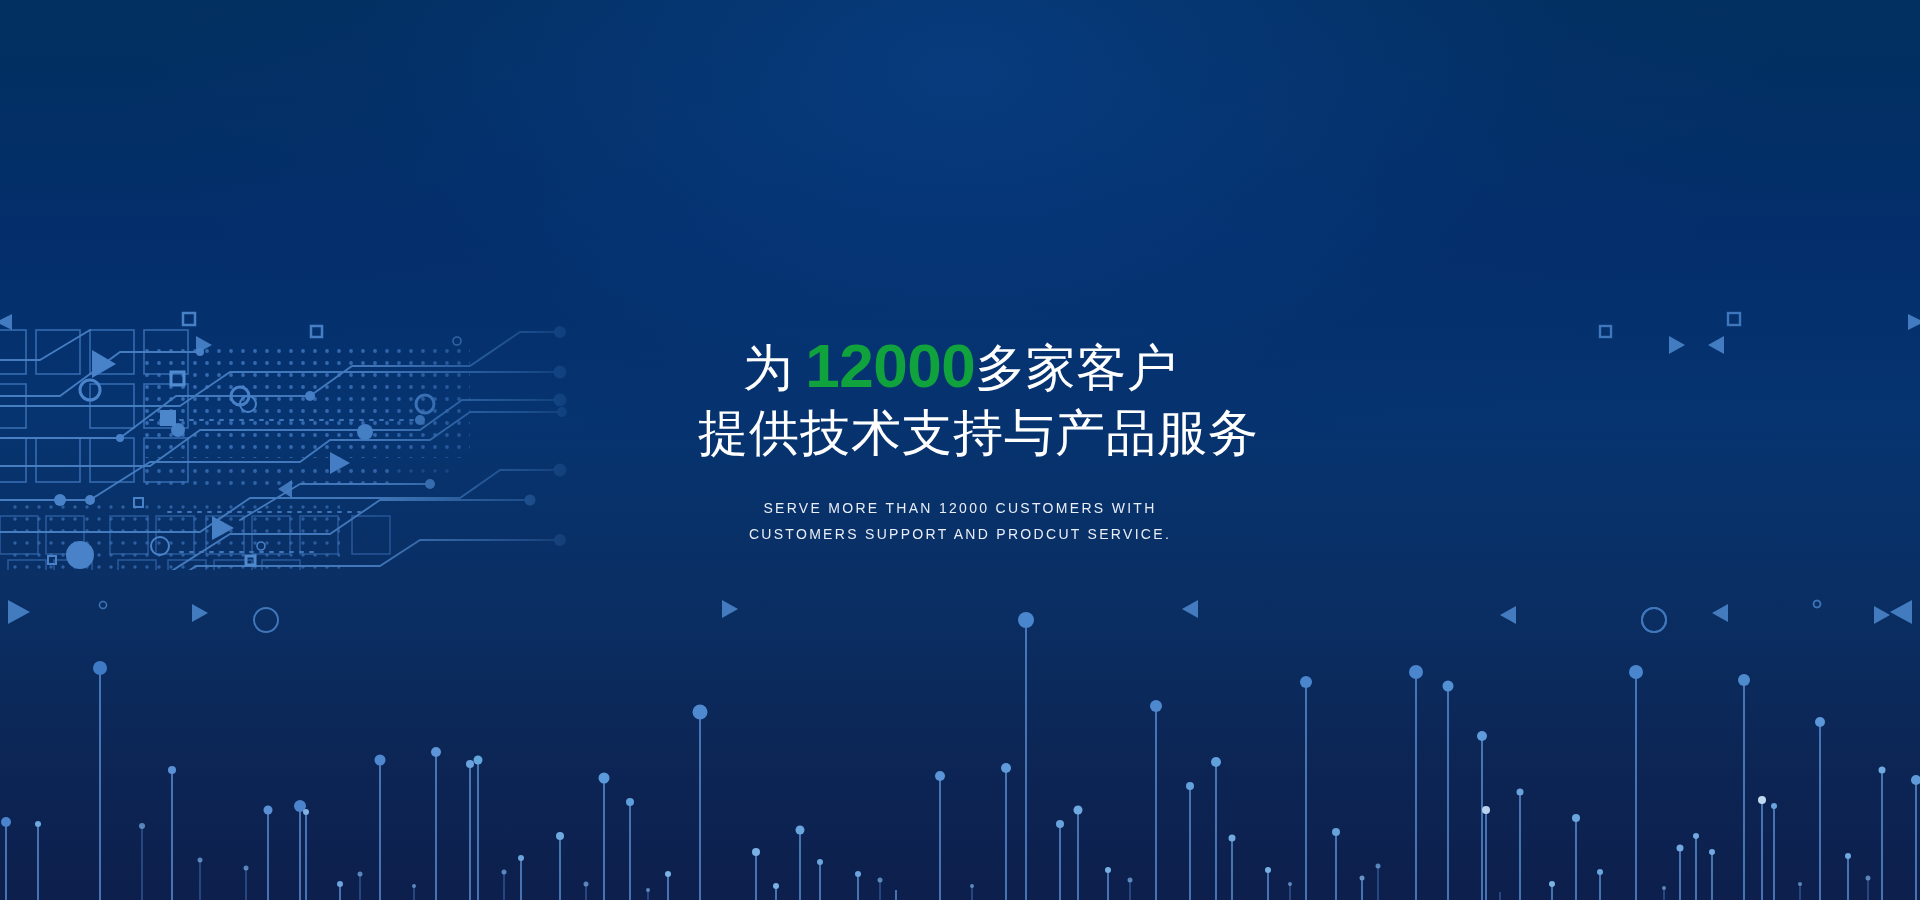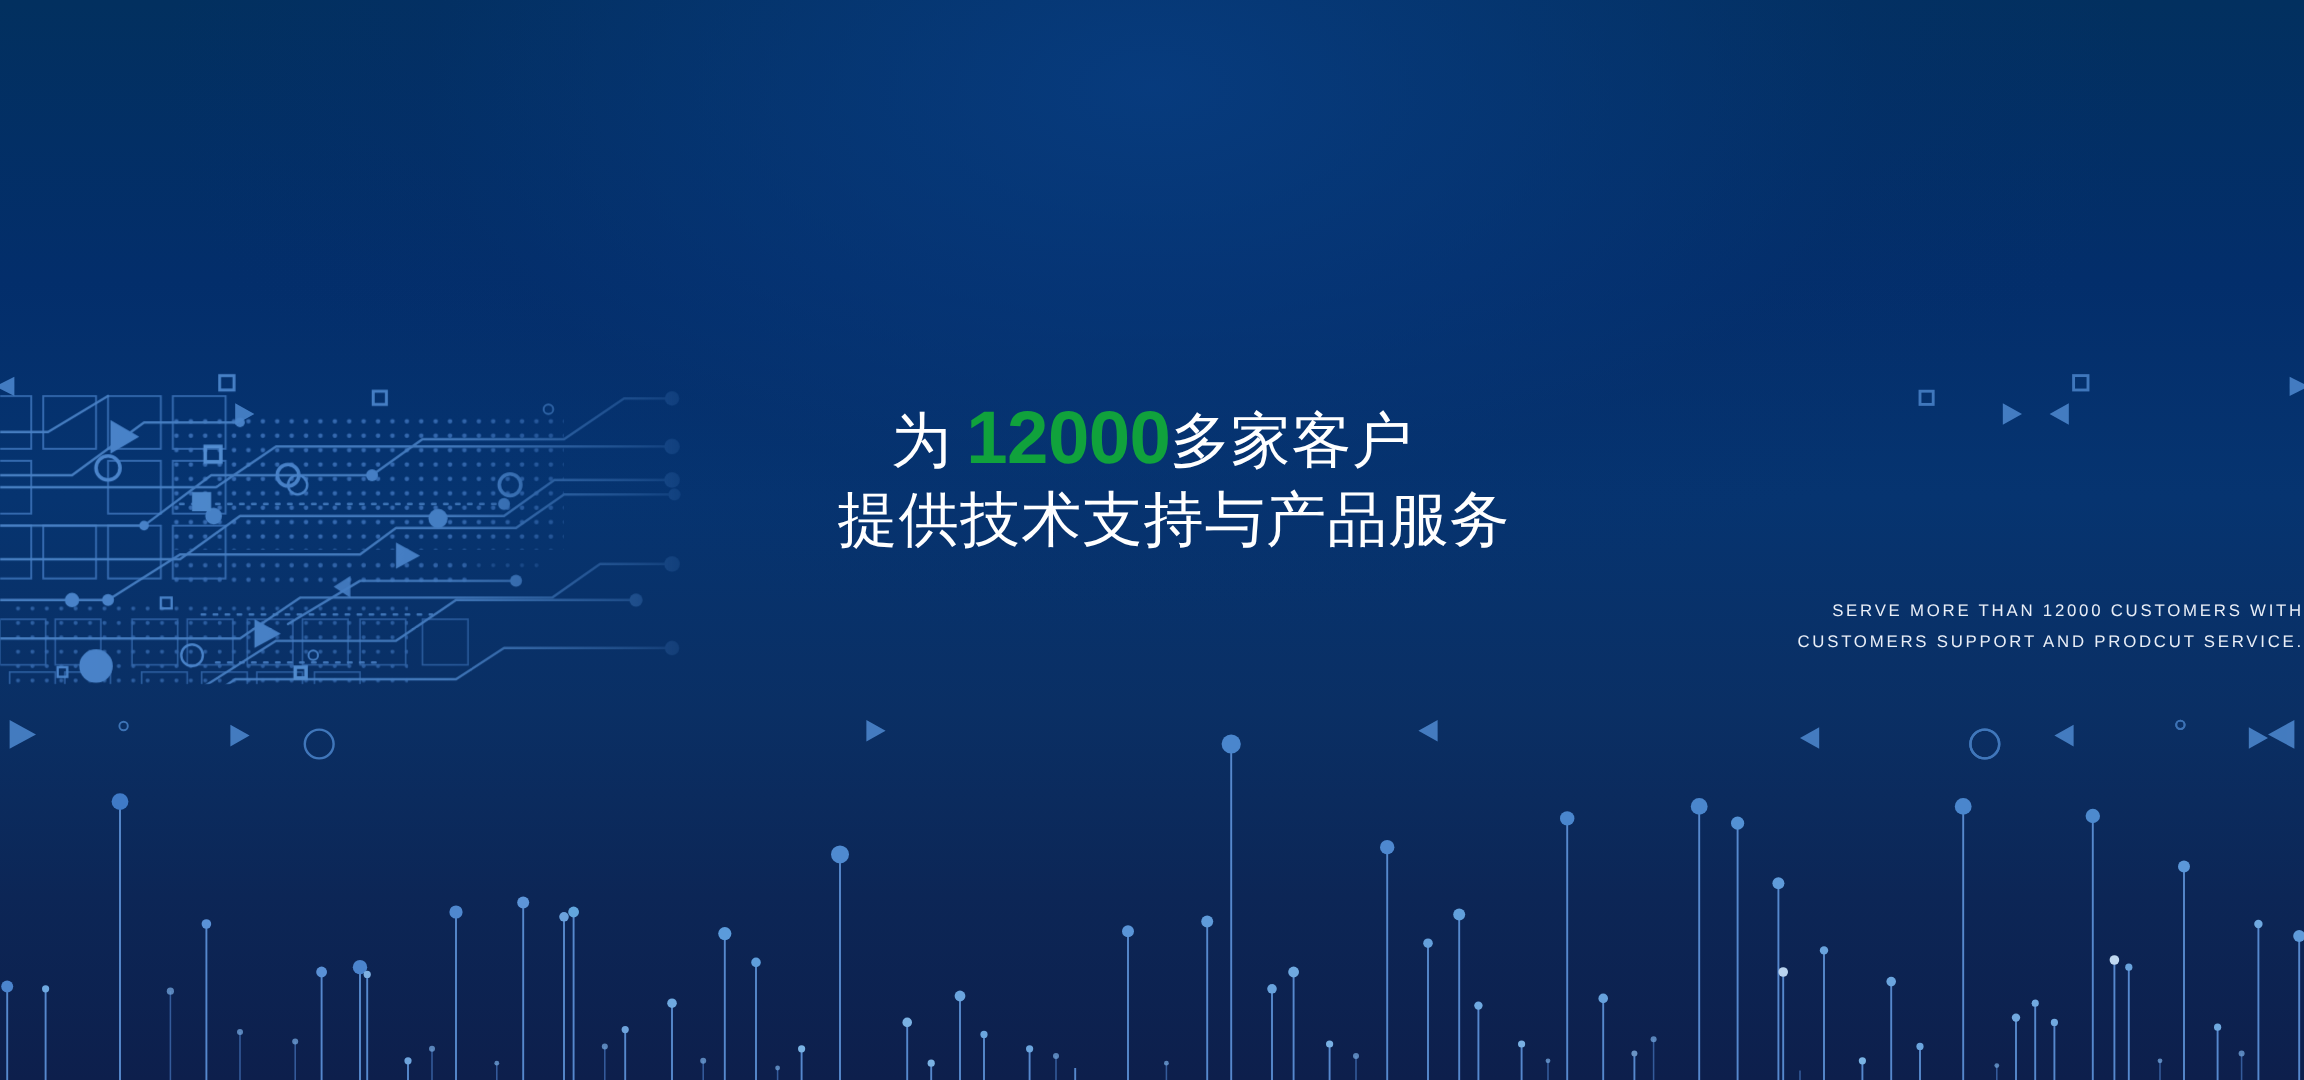--- a/index.html
+++ b/index.html
@@ -63,21 +63,20 @@
     text-align:center;
     z-index:40;
   }
   .sub-line {
     color:#e9eef7;
     font-size:14px;
     font-weight:400;
     letter-spacing:2.3px;
     line-height:1.85;
     white-space:nowrap;
-    text-align:right;
   }
 </style>
 </head>
 <body>
 
 <div id="stage">
 
   <svg class="layer" viewBox="0 0 1920 900" width="1920" height="900" xmlns="http://www.w3.org/2000/svg">
     <defs>
       <pattern id="dotsA" width="12" height="12" patternUnits="userSpaceOnUse">

